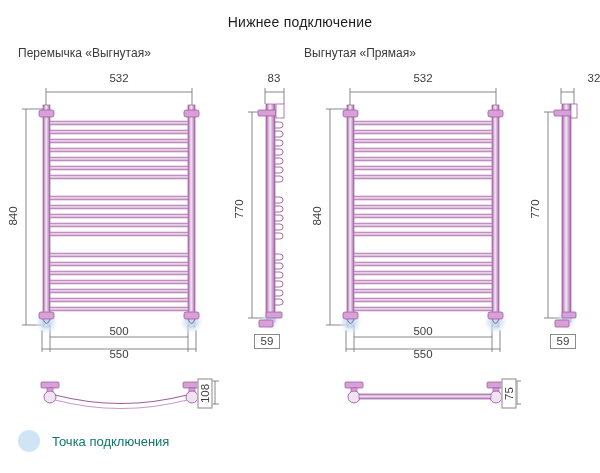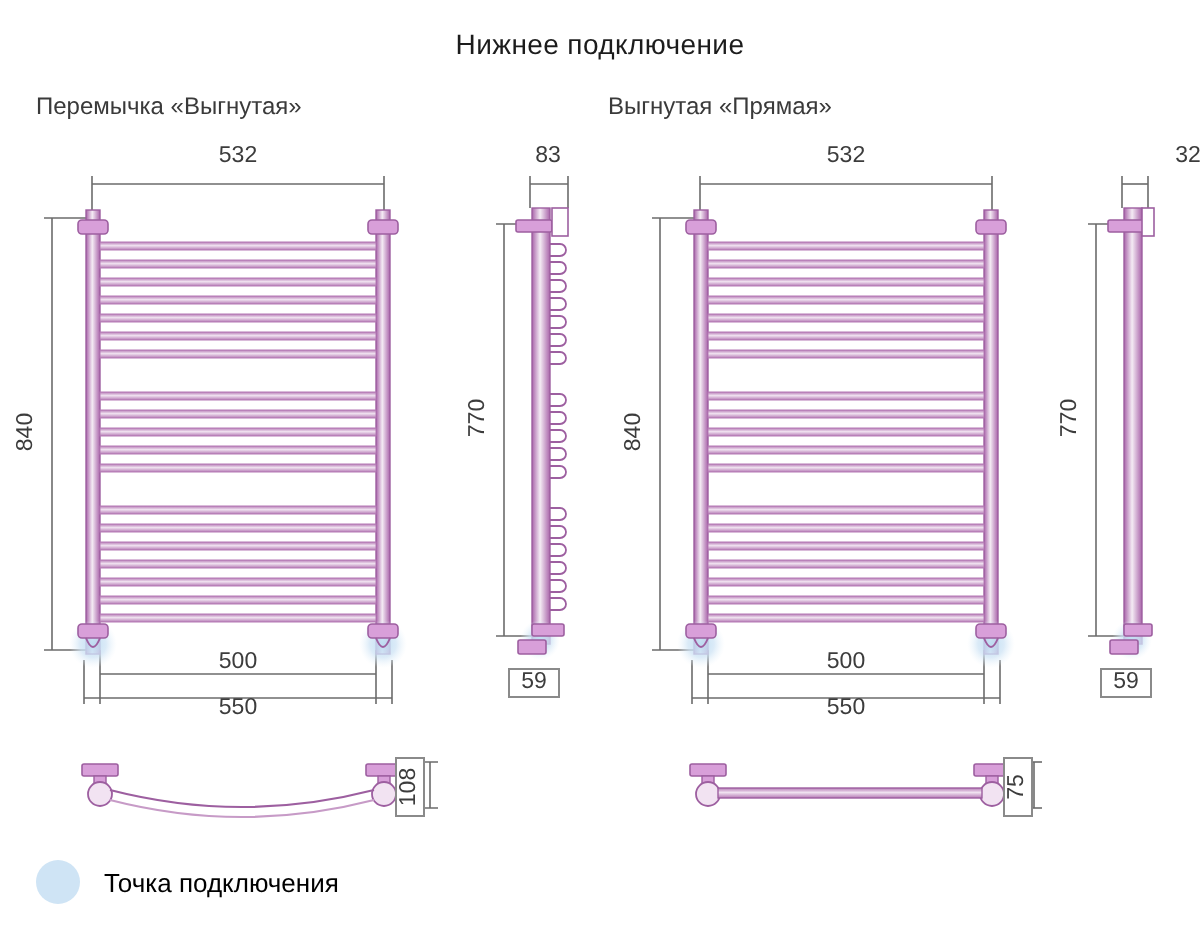--- a/index.html
+++ b/index.html
@@ -57,21 +57,21 @@
     gap: 12px;
   }
   .legend-dot {
     width: 22px;
     height: 22px;
     border-radius: 50%;
     background: #cfe4f5;
   }
   .legend-label {
     font-size: 13px;
-    color: #000000;
+    color: #0f766e;
     white-space: nowrap;
   }
   
   .dim {
     position: absolute;
     font-size: 11.5px;
     color: #3c3c3c;
     white-space: nowrap;
     text-align: center;
   }

